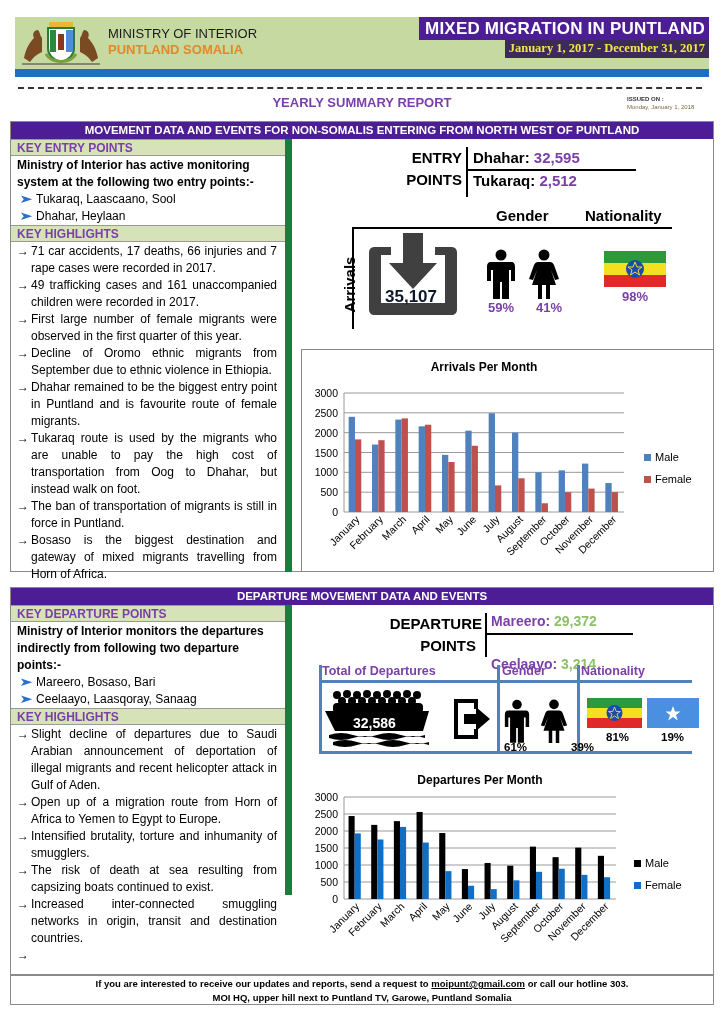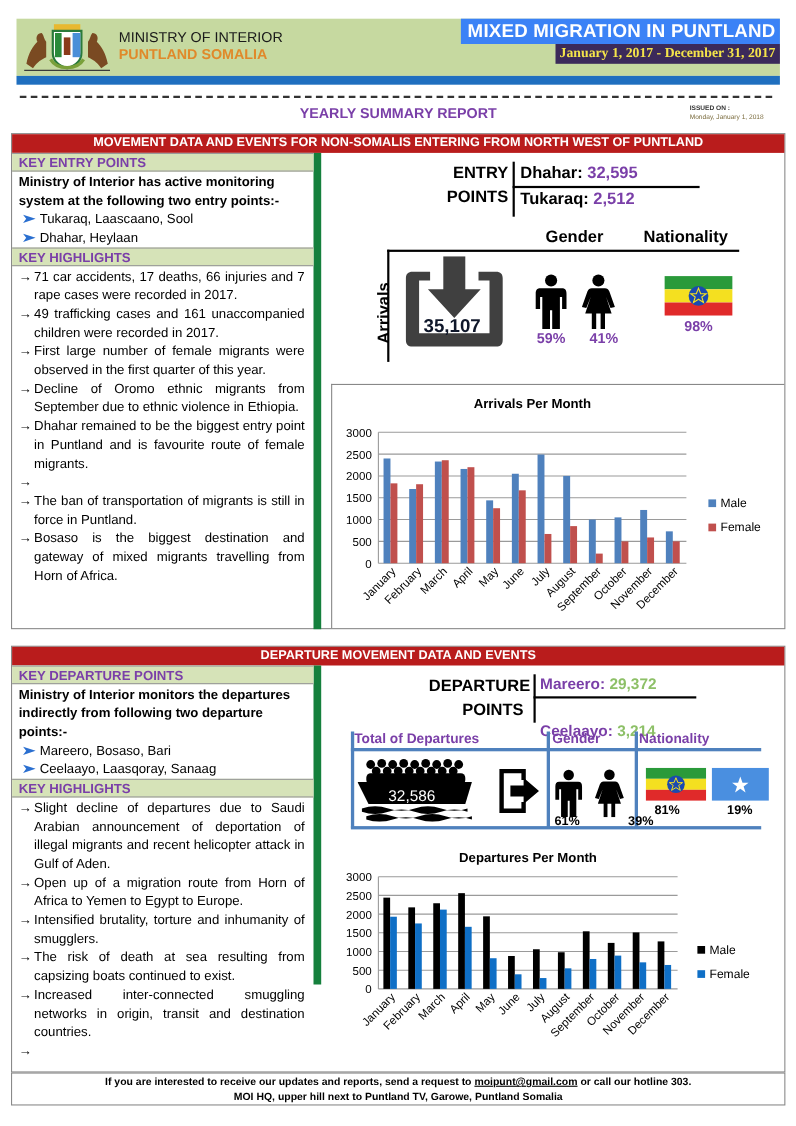--- a/index.html
+++ b/index.html
@@ -5,31 +5,31 @@
   * { box-sizing: border-box; margin: 0; padding: 0; }
   html, body { width: 724px; height: 1024px; background: #ffffff; overflow: hidden; }
   body { font-family: "Liberation Sans", "DejaVu Sans", sans-serif; color: #000; position: relative; }
 
   
   .banner { position: absolute; left: 15px; top: 17px; width: 694px; height: 52px; background: #c6d9a0; }
   .banner-stripe { position: absolute; left: 15px; top: 69px; width: 694px; height: 8px; background: #1f6fbf; }
   .logo { position: absolute; left: 20px; top: 18px; width: 82px; height: 50px; }
   .ministry-title { position: absolute; left: 108px; top: 26px; font-weight: normal; font-size: 13px; color: #1a1a1a; }
   .ministry-sub { position: absolute; left: 108px; top: 42px; font-weight: bold; font-size: 13px; color: #e0892a; }
-  .report-title { position: absolute; right: 15px; top: 17px; background: #3b82f6; color: #fff; font-weight: bold; font-size: 17px; padding: 2px 4px 1px 6px; letter-spacing: 0.2px; }
+  .report-title { position: absolute; right: 15px; top: 17px; background: #4c1d95; color: #fff; font-weight: bold; font-size: 17px; padding: 2px 4px 1px 6px; letter-spacing: 0.2px; }
   .report-dates { position: absolute; right: 15px; top: 40px; background: #3b2a5a; color: #f4e44a; font-family: "Liberation Serif", "DejaVu Serif", serif; font-weight: bold; font-size: 12.5px; padding: 1px 4px 2px 4px; }
 
   .dash-line { position: absolute; left: 18px; right: 22px; top: 87px; border-top: 2px dashed #333; }
   .yearly { position: absolute; left: 0; width: 724px; text-align: center; top: 95px; font-weight: bold; color: #7a3fa8; font-size: 13px; }
   .issued { position: absolute; left: 627px; top: 96px; font-size: 6px; font-weight: bold; color: #333; }
   .issued-date { position: absolute; left: 627px; top: 104px; font-size: 6px; color: #7a6b3d; }
 
   
   .section { position: absolute; left: 10px; width: 704px; border: 1px solid #8a8a8a; }
-  .section-head { background: #b91c1c; color: #fff; font-weight: bold; font-size: 11.5px; text-align: center; height: 17px; line-height: 17px; }
+  .section-head { background: #4c1d95; color: #fff; font-weight: bold; font-size: 11.5px; text-align: center; height: 17px; line-height: 17px; }
   .left-col { position: absolute; left: 0; width: 281px; border-right: 7px solid #15803d; }
   .sub-head { background: #d6e3b8; color: #7a3fa8; font-weight: bold; font-size: 12px; padding-left: 6px; height: 17px; line-height: 17px; border-top: 1px solid #999; border-bottom: 1px solid #999; }
   .intro { font-weight: bold; font-size: 12px; line-height: 17px; padding: 0 6px; }
   .point { font-size: 12px; line-height: 17px; padding-left: 10px; display: flex; align-items: center; }
   .point .chev { color: #2a6fd0; font-size: 12px; margin-right: 5px; transform: scaleX(1.4); display: inline-block; }
   .hl { font-size: 12px; line-height: 17px; padding: 0 8px 0 6px; display: flex; text-align: justify; }
   .hl .arr { width: 14px; flex-shrink: 0; }
   .hl .txt { flex: 1; }
 
   
@@ -109,20 +109,21 @@
       <div class="hl">
           <span class="arr">→</span>
           <span class="txt">Decline of Oromo ethnic migrants from September due to ethnic violence in Ethiopia.</span>
         </div>
       <div class="hl">
           <span class="arr">→</span>
           <span class="txt">Dhahar remained to be the biggest entry point in Puntland and is favourite route of female migrants.</span>
         </div>
       <div class="hl">
           <span class="arr">→</span>
+          <span class="txt">Tukaraq route is used by the migrants who are unable to pay the high cost of transportation from Oog to Dhahar, but instead walk on foot.</span>
         </div>
       <div class="hl">
           <span class="arr">→</span>
           <span class="txt">The ban of transportation of migrants is still in force in Puntland.</span>
         </div>
       <div class="hl">
           <span class="arr">→</span>
           <span class="txt">Bosaso is the biggest destination and gateway of mixed migrants travelling from Horn of Africa.</span>
         </div>
     </div>
@@ -323,21 +324,21 @@
           <circle cx="57" cy="12" r="4"></circle>
           <circle cx="67" cy="12" r="4"></circle>
           <circle cx="77" cy="12" r="4"></circle>
           <circle cx="87" cy="12" r="4"></circle>
         <rect x="8" y="14" width="90" height="10" rx="4"></rect>
         <path d="M0 22 L104 22 L98 42 L10 42 Z"></path>
         <path d="M4 46 Q16 42 28 46 T52 46 T76 46 T100 46 L100 49 Q88 45 76 49 T52 49 T28 49 T4 49 Z"></path>
         <path d="M8 53 Q20 49 32 53 T56 53 T80 53 T104 53 L104 56 Q92 52 80 56 T56 56 T32 56 T8 56 Z"></path>
       </g>
     </svg>
-    <div style="position:absolute; left:61px; top:110px; font-weight:normal; font-size:14px; color:#fff;">32,586</div>
+    <div style="position:absolute; left:61px; top:110px; font-weight:bold; font-size:14px; color:#fff;">32,586</div>
 
     <svg style="position:absolute; left:160px; top:92px;" width="40" height="44" viewBox="0 0 40 44">
       <path d="M2 2 L26 2 L26 12 L22 12 L22 6 L6 6 L6 38 L22 38 L22 32 L26 32 L26 42 L2 42 Z" fill="#000"></path>
       <path d="M12 17 L24 17 L24 10 L38 22 L24 34 L24 27 L12 27 Z" fill="#000"></path>
     </svg>
 
     <svg style="position:absolute; left:212px; top:94px;" width="26" height="44" viewBox="0 0 30 50">
       <circle cx="15" cy="6" r="5.5" fill="#000"></circle>
       <path d="M5 13 L25 13 C28 13 29 15 29 18 L29 32 L25 32 L25 21 L23 21 L23 50 L16 50 L16 33 L14 33 L14 50 L7 50 L7 21 L5 21 L5 32 L1 32 L1 18 C1 15 2 13 5 13 Z" fill="#000"></path>
     </svg>
@@ -352,21 +353,21 @@
       <rect x="0" y="0" width="55" height="10" fill="#2a9a3a"></rect>
       <rect x="0" y="10" width="55" height="10" fill="#f4e020"></rect>
       <rect x="0" y="20" width="55" height="10" fill="#e02a2a"></rect>
       <circle cx="27.5" cy="15" r="8" fill="#1a4ab0"></circle>
       <path d="M27.5 9 L29.3 13.5 L33.5 13.5 L30 16 L31.5 20.5 L27.5 18 L23.5 20.5 L25 16 L21.5 13.5 L25.7 13.5 Z" fill="none" stroke="#f4e020" stroke-width="0.9"></path>
     </svg>
     <svg style="position:absolute; left:355px; top:93px;" width="52" height="30" viewBox="0 0 52 30">
       <rect x="0" y="0" width="52" height="30" fill="#4a8fe0"></rect>
       <path d="M26 8 L28 13.5 L33.5 13.5 L29 17 L30.8 22.5 L26 19 L21.2 22.5 L23 17 L18.5 13.5 L24 13.5 Z" fill="#ffffff"></path>
     </svg>
-    <div style="position:absolute; left:303px; top:126px; font-weight:bold; font-size:11.5px;">81%</div>
+    <div style="position:absolute; left:314px; top:126px; font-weight:bold; font-size:11.5px;">81%</div>
     <div style="position:absolute; left:369px; top:126px; font-weight:bold; font-size:11.5px;">19%</div>
 
     <svg id="departures-chart" style="position:absolute; left:14px; top:170px;" width="408" height="200">
         <text x="174" y="9" text-anchor="middle" font-size="12" font-weight="bold">Departures Per Month</text>
         <line x1="38" x2="310" y1="124" y2="124" stroke="#9a9a9a" stroke-width="1"></line>
         <text x="32" y="128" text-anchor="end" font-size="10.5">0</text>
         <line x1="38" x2="310" y1="107" y2="107" stroke="#9a9a9a" stroke-width="1"></line>
         <text x="32" y="111" text-anchor="end" font-size="10.5">500</text>
         <line x1="38" x2="310" y1="90" y2="90" stroke="#9a9a9a" stroke-width="1"></line>
         <text x="32" y="94" text-anchor="end" font-size="10.5">1000</text>

